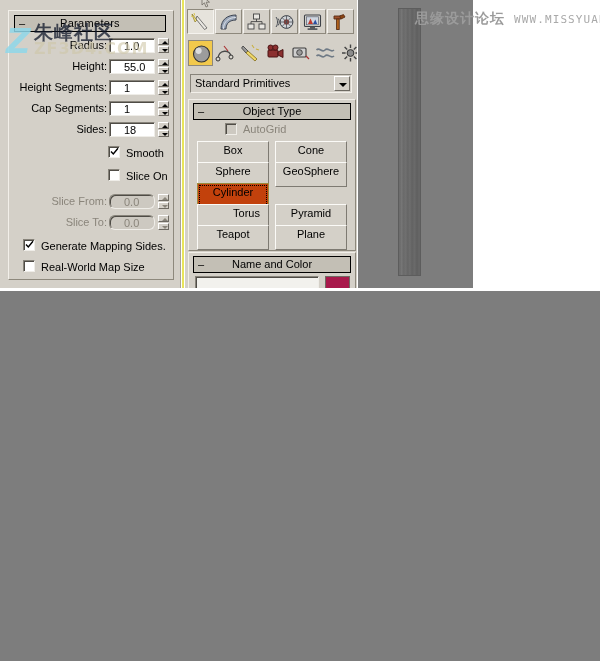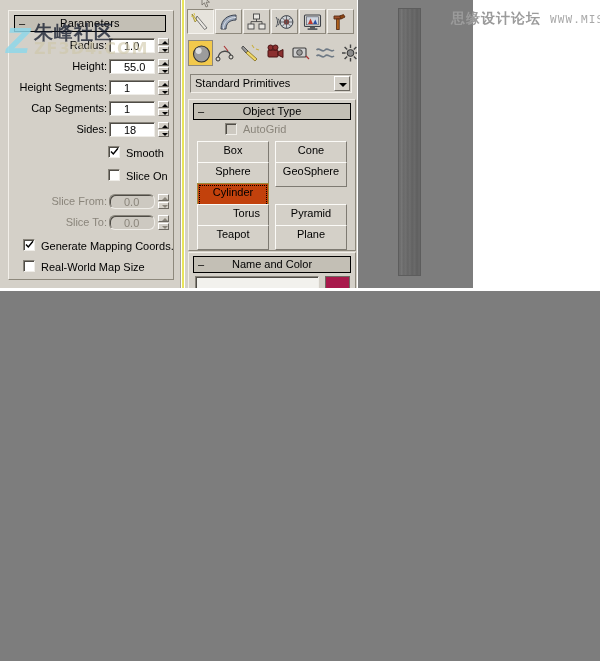--- a/index.html
+++ b/index.html
@@ -232,21 +232,20 @@
 
   
   #tr-white{position:absolute;left:473px;top:0;width:127px;height:288px;background:#ffffff;}
   #wm-right{
     position:absolute;left:415px;top:10px;width:185px;height:18px;
     white-space:nowrap;
   }
   #wm-right .cn{
     font-size:14px;color:#9b9b9b;font-weight:bold;letter-spacing:1px;
     font-family:"DejaVu Sans",sans-serif;
-    margin-left:36px;
   }
   #wm-right .en{
     font-size:11px;color:#a9a9a9;letter-spacing:1.1px;margin-left:6px;
     font-family:"DejaVu Sans Mono",monospace;
   }
 
   
   #vp-bottom{
     position:absolute;left:0;top:291px;width:600px;height:370px;
     background:#7d7d7d;overflow:hidden;
@@ -373,21 +372,21 @@
       </div>
 
       <div class="row" style="top:227px;">
         <div class="chk" style="left:14px;top:1px;">
           <span class="tick">
             <svg width="9" height="9" viewBox="0 0 9 9">
                 <path d="M1 4.5 L3.3 7 L8 1.2" stroke="#000" stroke-width="1.4" fill="none"></path>
               </svg>
           </span>
         </div>
-        <div class="chk-lbl" style="left:32px;top:2px;">Generate Mapping Coords.</div>
+        <div class="chk-lbl" style="left:32px;top:2px;">Generate Mapping Sides.</div>
       </div>
 
       <div class="row" style="top:248px;">
         <div class="chk" style="left:14px;top:1px;"></div>
         <div class="chk-lbl" style="left:32px;top:2px;">Real-World Map Size</div>
       </div>
 
     </div>
 
     <div id="wm-left">

